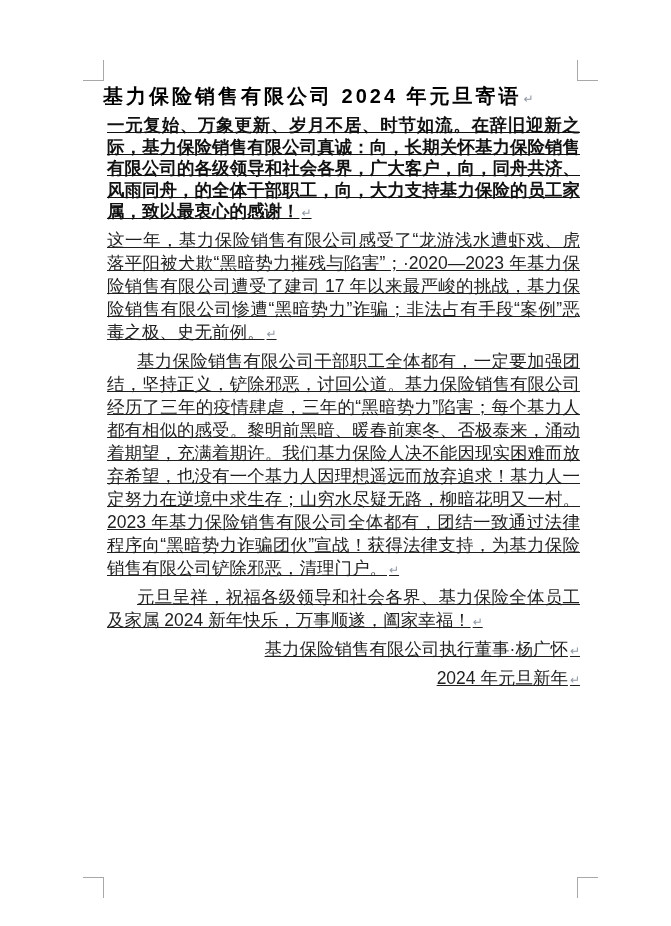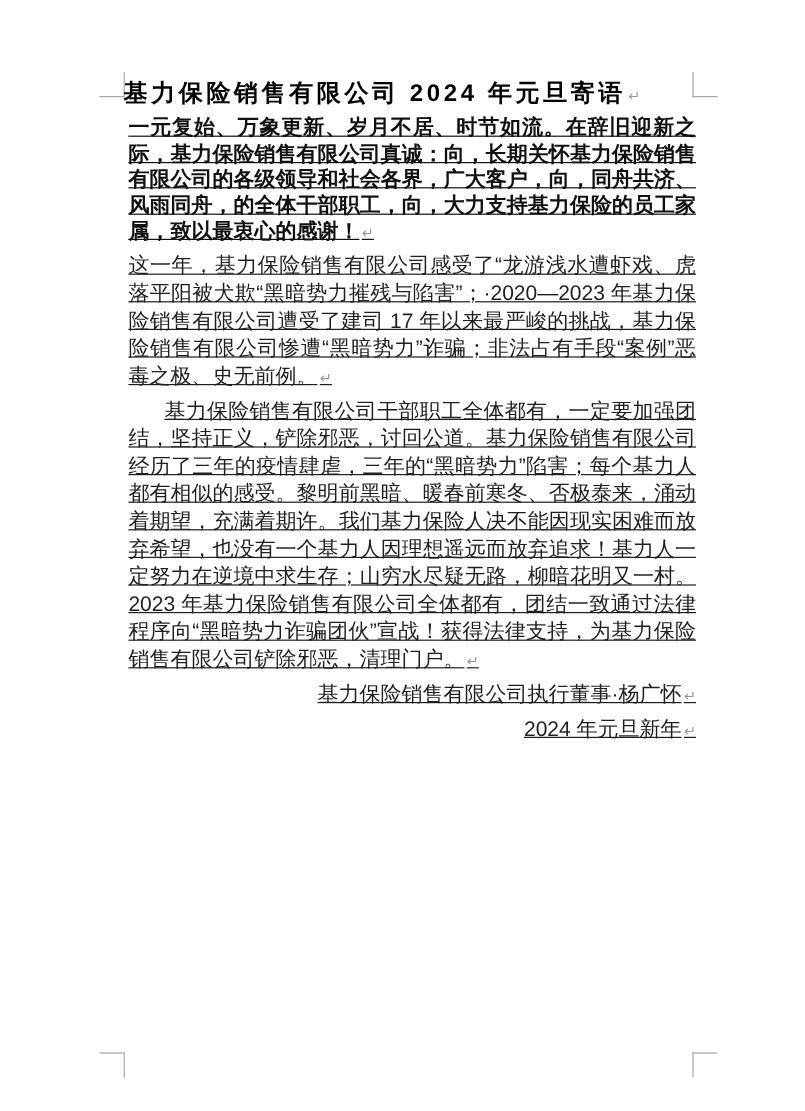--- a/index.html
+++ b/index.html
@@ -23,21 +23,21 @@
     height: 20px;
   }
   .corner.tl { left: 83px;  top: 60px;  border-right: 1px solid #a8a8a8; border-bottom: 1px solid #a8a8a8; }
   .corner.tr { left: 577px; top: 60px;  border-left: 1px solid #a8a8a8;  border-bottom: 1px solid #a8a8a8; }
   .corner.bl { left: 83px;  top: 877px; border-right: 1px solid #a8a8a8; border-top: 1px solid #a8a8a8; }
   .corner.br { left: 577px; top: 877px; border-left: 1px solid #a8a8a8;  border-top: 1px solid #a8a8a8; }
 
   .content {
     position: absolute;
     left: 103px;
-    top: 64px;
+    top: 82px;
     width: 481px;
   }
   .title {
     margin: 0;
     font-size: 20px;
     font-weight: bold;
     letter-spacing: 3px;
     line-height: 28px;
     color: #000000;
     white-space: nowrap;
@@ -86,19 +86,20 @@
     <h1 class="title"><span>基力保险销售有限公司 2024 年元旦寄语</span><span class="pmark">↵</span></h1>
 
     <p class="para intro"><span>一元复始、万象更新、岁月不居、时节如流。在辞旧迎新之际，基力保险销售有限公司真诚：向，长期关怀基力保险销售有限公司的各级领导和社会各界，广大客户，向，同舟共济、风雨同舟，的全体干部职工，向，大力支持基力保险的员工家属，致以最衷心的感谢！</span><span class="pmark">↵</span></p>
 
 
     <p class="para"><span>这一年，基力保险销售有限公司感受了“龙游浅水遭虾戏、虎落平阳被犬欺“黑暗势力摧残与陷害”；·2020—2023 年基力保险销售有限公司遭受了建司 17 年以来最严峻的挑战，基力保险销售有限公司惨遭“黑暗势力”诈骗；非法占有手段“案例”恶毒之极、史无前例。</span><span class="pmark">↵</span></p>
 
     <p class="para indent"><span>基力保险销售有限公司干部职工全体都有，一定要加强团结，坚持正义，铲除邪恶，讨回公道。基力保险销售有限公司经历了三年的疫情肆虐，三年的“黑暗势力”陷害；每个基力人都有相似的感受。黎明前黑暗、暖春前寒冬、否极泰来，涌动着期望，充满着期许。我们基力保险人决不能因现实困难而放弃希望，也没有一个基力人因理想遥远而放弃追求！基力人一定努力在逆境中求生存；山穷水尽疑无路，柳暗花明又一村。2023 年基力保险销售有限公司全体都有，团结一致通过法律程序向“黑暗势力诈骗团伙”宣战！获得法律支持，为基力保险销售有限公司铲除邪恶，清理门户。</span><span class="pmark">↵</span></p>
 
 
+    <p class="para indent"><span>元旦呈祥，祝福各级领导和社会各界、基力保险全体员工及家属 2024 新年快乐，万事顺遂，阖家幸福！</span><span class="pmark">↵</span></p>
 
     <p class="para center"><span>基力保险销售有限公司执行董事·杨广怀</span><span class="pmark">↵</span></p>
 
     <p class="para center"><span>2024 年元旦新年</span><span class="pmark">↵</span></p>
 
   </div>
 </div>
 
 </body></html>

